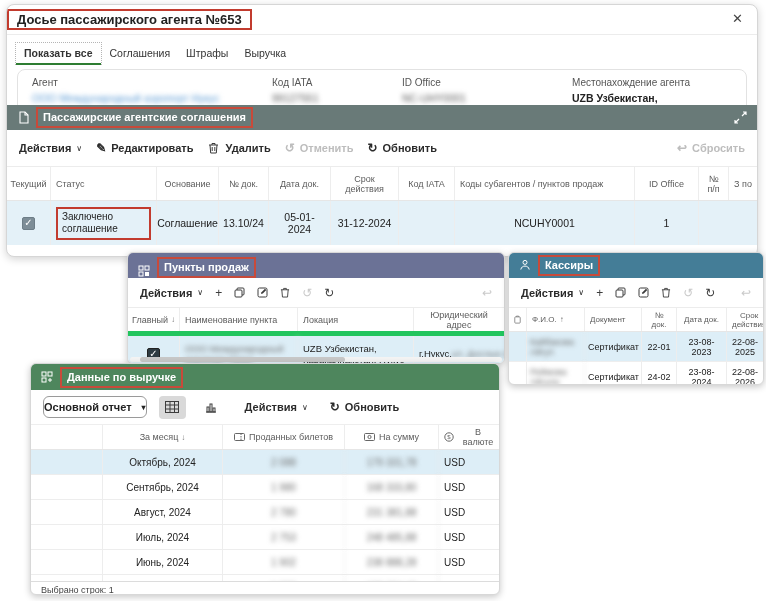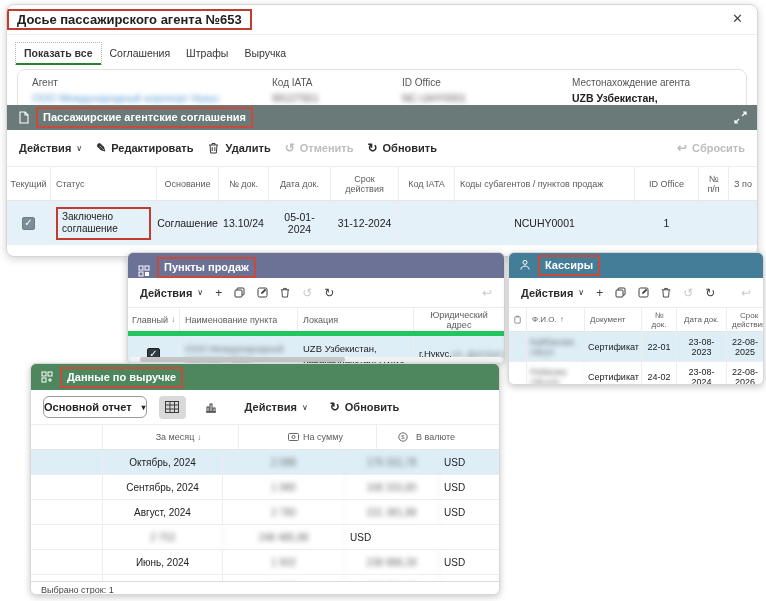--- a/index.html
+++ b/index.html
@@ -90,21 +90,21 @@
   .row-hl{background:var(--highlight);}
 
   .revenue{left:30px;top:363px;width:470px;height:232px;}
   .revenue .panel-header{height:26px;background:var(--revenue-header);}
   .revenue .toolbar{height:34px;border-bottom:none;}
   .report-select{display:inline-flex;align-items:center;gap:10px;border:1px solid #9a9a9a;border-radius:6px;
     padding:4px 0;font-size:11px;font-weight:bold;cursor:pointer;}
   .viewbtn{width:27px;height:23px;border-radius:4px;display:inline-flex;align-items:center;justify-content:center;cursor:pointer;}
   .viewbtn.active{background:#d9d9d9;}
   .rv-grid{display:grid;grid-template-columns:72px 120px 122px 94px 1fr;}
-  .revenue .subhead{border-top:1px solid #eee;border-bottom:1px solid #e6e6e6;gap:16px;}
+  .revenue .subhead{border-top:1px solid #eee;border-bottom:1px solid #e6e6e6;}
   .revenue .subhead .cell{height:24px;gap:4px;}
   .rv-rows{height:131px;overflow:hidden;}
   .rv-row{border-bottom:1px solid #ededed;}
   .rv-row .cell{height:24px;font-size:10px;}
   .rv-footer{border-top:1px solid #dcdcdc;font-size:9px;color:#444;padding:3px 10px;}
   .cur-cell{justify-content:flex-start !important;}
   svg{display:block;}
 </style>
 </head>
 <body>
@@ -401,20 +401,29 @@
     <div class="rv-grid subhead grid-table">
       <div class="cell"></div>
       <div class="cell colhead" style="gap:3px;">
         <span>За месяц</span>
         <span class="sorticn">↓</span>
       </div>
       <div class="cell colhead">
         <span>
             <svg width="11" height="8" viewBox="0 0 11 8">
               <rect x="0.5" y="0.5" width="10" height="7" rx="1" fill="none" stroke="#666"></rect>
+              <path d="M7 0.5v7" stroke="#666" stroke-dasharray="1.5 1"></path>
+            </svg>
+          </span>
+        <span>Проданных билетов</span>
+      </div>
+      <div class="cell colhead">
+        <span>
+            <svg width="11" height="8" viewBox="0 0 11 8">
+              <rect x="0.5" y="0.5" width="10" height="7" rx="1" fill="none" stroke="#666"></rect>
               <circle cx="5.5" cy="4" r="1.6" fill="none" stroke="#666"></circle>
             </svg>
           </span>
         <span>На сумму</span>
       </div>
       <div class="cell colhead cur-cell">
         <span style="margin-right:4px;">
             <svg width="10" height="10" viewBox="0 0 10 10">
               <circle cx="5" cy="5" r="4.2" fill="none" stroke="#666"></circle>
               <text x="5" y="7" font-size="6" text-anchor="middle" fill="#666" font-family="Liberation Sans, sans-serif">$</text>
@@ -441,20 +450,21 @@
       </div>
       <div class="rv-grid rv-row grid-table">
         <div class="cell"></div>
         <div class="cell">Август, 2024</div>
         <div class="cell blur">2 780</div>
         <div class="cell blur">231 381,88</div>
         <div class="cell cur-cell">USD</div>
       </div>
       <div class="rv-grid rv-row grid-table">
         <div class="cell"></div>
+        <div class="cell">Июль, 2024</div>
         <div class="cell blur">2 753</div>
         <div class="cell blur">248 485,88</div>
         <div class="cell cur-cell">USD</div>
       </div>
       <div class="rv-grid rv-row grid-table">
         <div class="cell"></div>
         <div class="cell">Июнь, 2024</div>
         <div class="cell blur">1 902</div>
         <div class="cell blur">238 888,28</div>
         <div class="cell cur-cell">USD</div>

